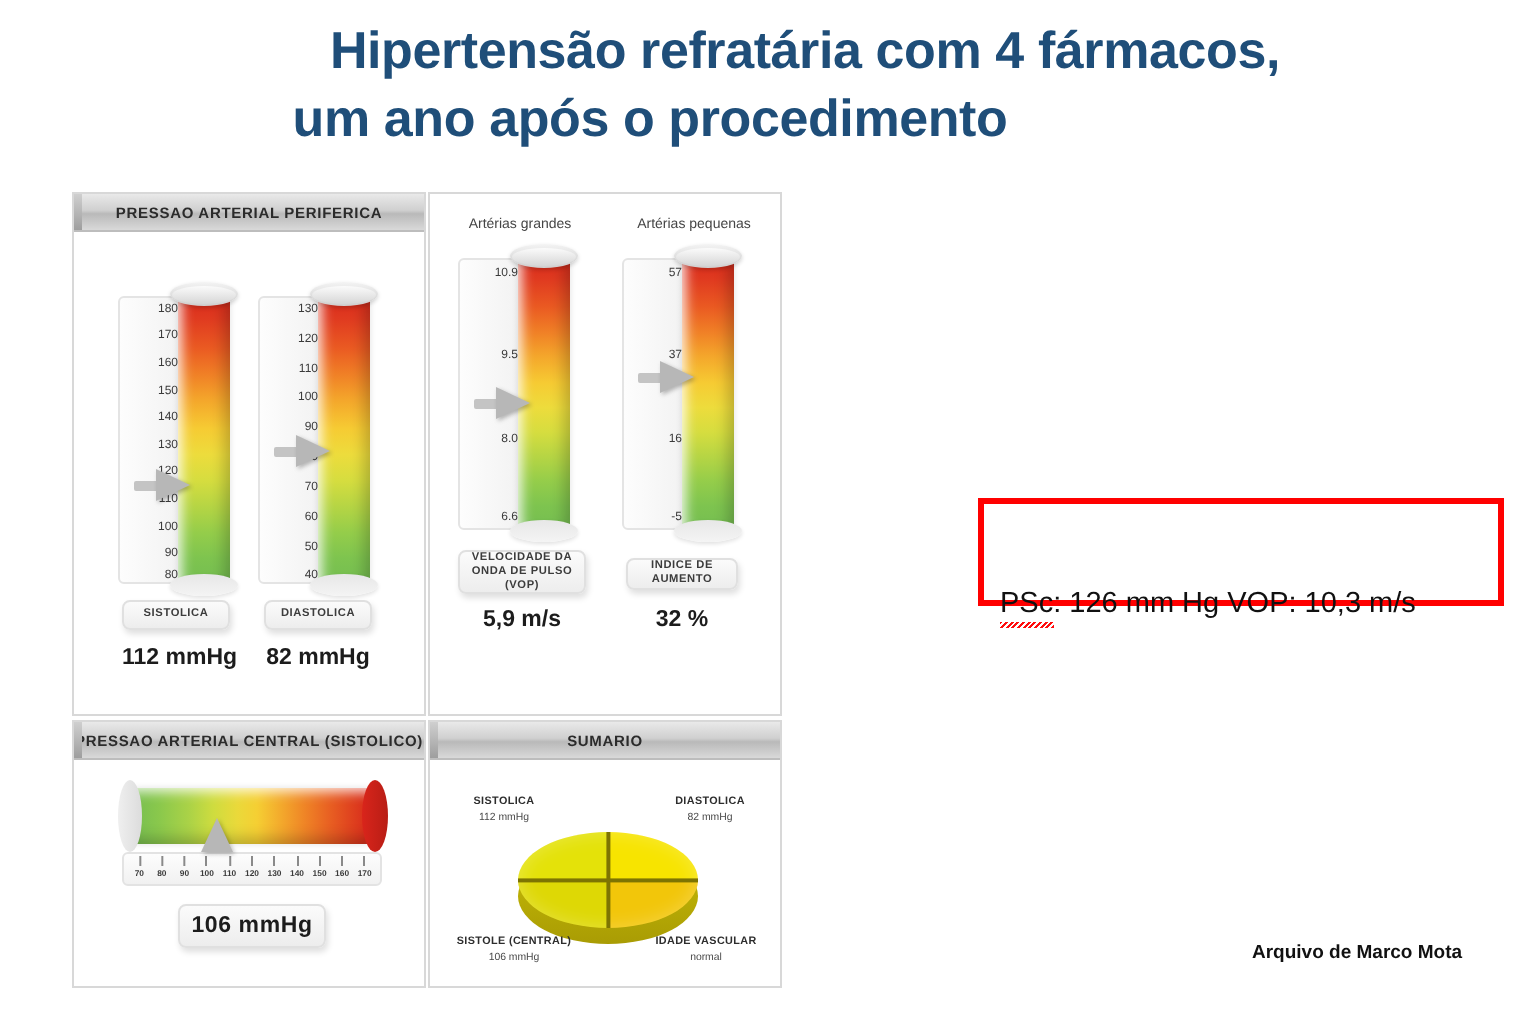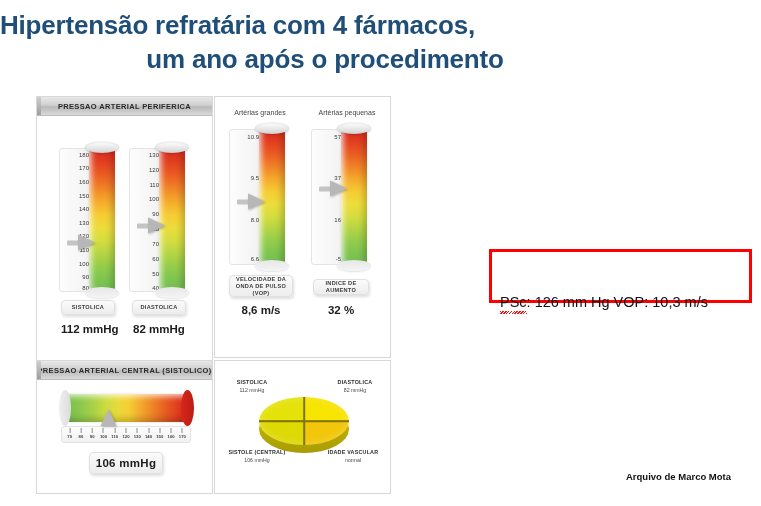--- a/index.html
+++ b/index.html
@@ -6,33 +6,33 @@
   body{
     width:761px;height:506px;overflow:hidden;background:#ffffff;
     font-family:"Liberation Sans",sans-serif;position:relative;
   }
   
   .title-block{
     position:absolute;left:0;top:8px;width:640px;text-align:center;
     color:#1F4E79;font-weight:bold;font-size:26px;line-height:34px;
     letter-spacing:-0.2px;
   }
-  .title-line1{display:block;text-align:left;}
+  .title-line1{display:block;text-align:right;}
   .title-line2{display:block;text-align:center;padding-left:10px;}
 
   
   .report{
     position:absolute;left:36px;top:96px;width:355px;height:398px;
     background:#ffffff;
   }
   .panel{
     position:absolute;background:#ffffff;border:1px solid #d8d8d8;
     box-sizing:border-box;
   }
-  .p-peripheral{left:0;top:0;width:177px;height:302px;}
+  .p-peripheral{left:0;top:0;width:177px;height:262px;}
   .p-stiffness{left:178px;top:0;width:177px;height:262px;}
   .p-central{left:0;top:264px;width:177px;height:134px;}
   .p-summary{left:178px;top:264px;width:177px;height:134px;}
 
   .panel-head{
     height:19px;box-sizing:border-box;
     background:linear-gradient(to bottom,#e9e9e9 0%,#d0d0d0 45%,#b9b9b9 55%,#d9d9d9 100%);
     border-bottom:1px solid #bdbdbd;
     display:flex;align-items:center;justify-content:center;
     position:relative;
@@ -305,21 +305,21 @@
           <div class="vg-tick" style="top:96%">-5</div>
         </div>
         <div class="vg-tube"></div>
         <div class="vg-cap"></div>
         <div class="vg-pointer" style="top:44%"></div>
       </div>
 
       <div class="chip" style="left:14px;top:178px;width:64px;height:22px;">VELOCIDADE DA ONDA DE PULSO (VOP)</div>
       <div class="chip" style="left:98px;top:182px;width:56px;height:16px;">INDICE DE AUMENTO</div>
 
-      <div class="bigval" style="left:14px;top:207px;width:64px;">8,6 m/s</div>
+      <div class="bigval" style="left:14px;top:207px;width:64px;">5,9 m/s</div>
       <div class="bigval" style="left:98px;top:207px;width:56px;text-align:center;">32 %</div>
     </div>
   </div>
 
   <div class="panel p-central">
     <div class="panel-head">
       <span>PRESSAO ARTERIAL CENTRAL (SISTOLICO)</span>
     </div>
     <div class="panel-body">
       <div class="hgauge">
@@ -337,20 +337,23 @@
         <div class="hg-tick" style="left:67.6%"><i></i><b>140</b></div>
         <div class="hg-tick" style="left:76.4%"><i></i><b>150</b></div>
         <div class="hg-tick" style="left:85.2%"><i></i><b>160</b></div>
         <div class="hg-tick" style="left:94%"><i></i><b>170</b></div>
       </div>
       <div class="chip" style="left:52px;top:72px;width:74px;height:22px;font-size:11.5px;color:#1c1c1c;">106 mmHg</div>
     </div>
   </div>
 
   <div class="panel p-summary">
+    <div class="panel-head">
+      <span>SUMARIO</span>
+    </div>
     <div class="panel-body">
       <div class="pie-wrap">
         <div class="pie-side"></div>
         <div class="pie-top"></div>
       </div>
 
       <div class="sum-lbl" style="left:4px;top:18px;width:66px;">
         <b>SISTOLICA</b>
         <span>112 mmHg</span>
       </div>

